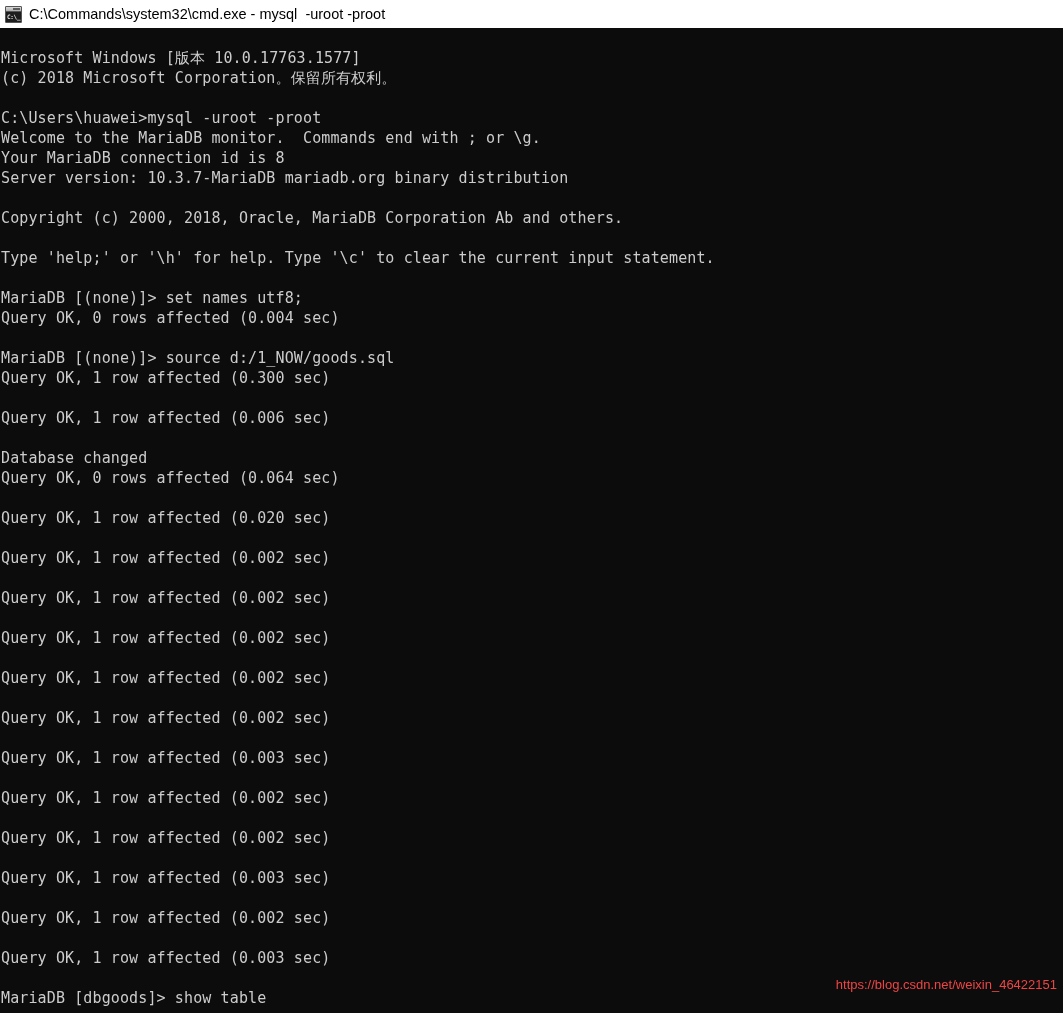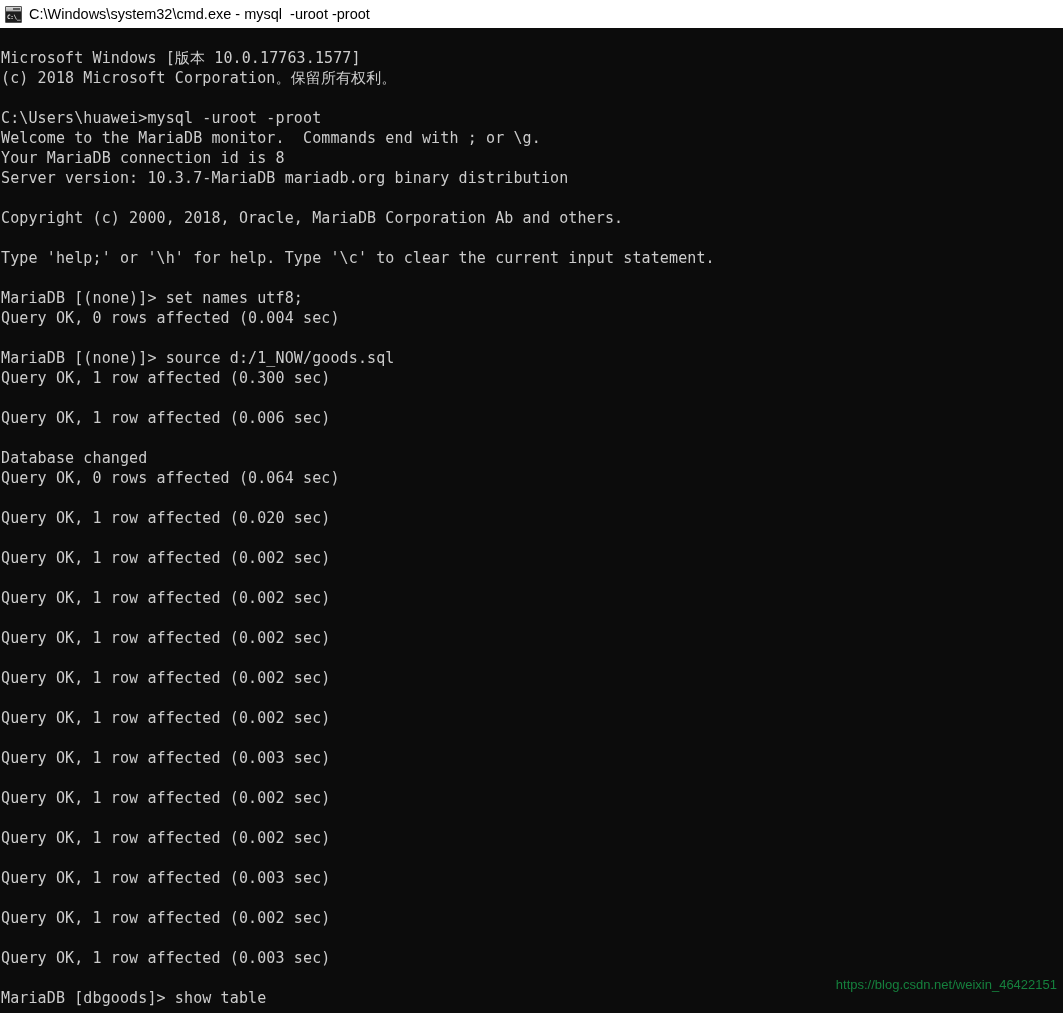--- a/index.html
+++ b/index.html
@@ -135,22 +135,22 @@
 <body>
 
 <div id="window">
 
   <div id="titlebar" style="background: rgb(255, 255, 255);">
     <div class="app-icon">
       <div class="icon-top"></div>
       <div class="icon-dots"></div>
       <div class="icon-text">C:\_</div>
     </div>
-    <div class="title-text" style="color: rgb(0, 0, 0);">C:\Windows\system32\cmd.exe - mysql  -uroot -proot</div>
+    <div class="title-text" style="color: rgb(0, 0, 0);">C:\Commands\system32\cmd.exe - mysql  -uroot -proot</div>
   </div>
 
   <div id="terminal" style="background: rgb(12, 12, 12);">
     <div id="console-text" style="color: rgb(204, 204, 204);"><span class="line">Microsoft Windows [版本 10.0.17763.1577]</span><span class="line">(c) 2018 Microsoft Corporation。保留所有权利。</span><span class="blank"></span><span class="line">C:\Users\huawei&gt;mysql -uroot -proot</span><span class="line">Welcome to the MariaDB monitor.  Commands end with ; or \g.</span><span class="line">Your MariaDB connection id is 8</span><span class="line">Server version: 10.3.7-MariaDB mariadb.org binary distribution</span><span class="blank"></span><span class="line">Copyright (c) 2000, 2018, Oracle, MariaDB Corporation Ab and others.</span><span class="blank"></span><span class="line">Type 'help;' or '\h' for help. Type '\c' to clear the current input statement.</span><span class="blank"></span><span class="line">MariaDB [(none)]&gt; set names utf8;</span><span class="line">Query OK, 0 rows affected (0.004 sec)</span><span class="blank"></span><span class="line">MariaDB [(none)]&gt; source d:/1_NOW/goods.sql</span><span class="line">Query OK, 1 row affected (0.300 sec)</span><span class="blank"></span><span class="line">Query OK, 1 row affected (0.006 sec)</span><span class="blank"></span><span class="line">Database changed</span><span class="line">Query OK, 0 rows affected (0.064 sec)</span><span class="blank"></span><span class="line">Query OK, 1 row affected (0.020 sec)</span><span class="blank"></span><span class="line">Query OK, 1 row affected (0.002 sec)</span><span class="blank"></span><span class="line">Query OK, 1 row affected (0.002 sec)</span><span class="blank"></span><span class="line">Query OK, 1 row affected (0.002 sec)</span><span class="blank"></span><span class="line">Query OK, 1 row affected (0.002 sec)</span><span class="blank"></span><span class="line">Query OK, 1 row affected (0.002 sec)</span><span class="blank"></span><span class="line">Query OK, 1 row affected (0.003 sec)</span><span class="blank"></span><span class="line">Query OK, 1 row affected (0.002 sec)</span><span class="blank"></span><span class="line">Query OK, 1 row affected (0.002 sec)</span><span class="blank"></span><span class="line">Query OK, 1 row affected (0.003 sec)</span><span class="blank"></span><span class="line">Query OK, 1 row affected (0.002 sec)</span><span class="blank"></span><span class="line">Query OK, 1 row affected (0.003 sec)</span><span class="blank"></span><span class="line">MariaDB [dbgoods]&gt; show table</span><span class="line">    -&gt; ;</span></div>
     <div class="cut-line">ERROR 1064 (42000): You have an error in your SQL syntax</div>
-    <div id="watermark" style="color: #15803d;">https://blog.csdn.net/weixin_46422151</div>
+    <div id="watermark" style="color: #ef4444;">https://blog.csdn.net/weixin_46422151</div>
   </div>
 
 </div>
 
 </body></html>

